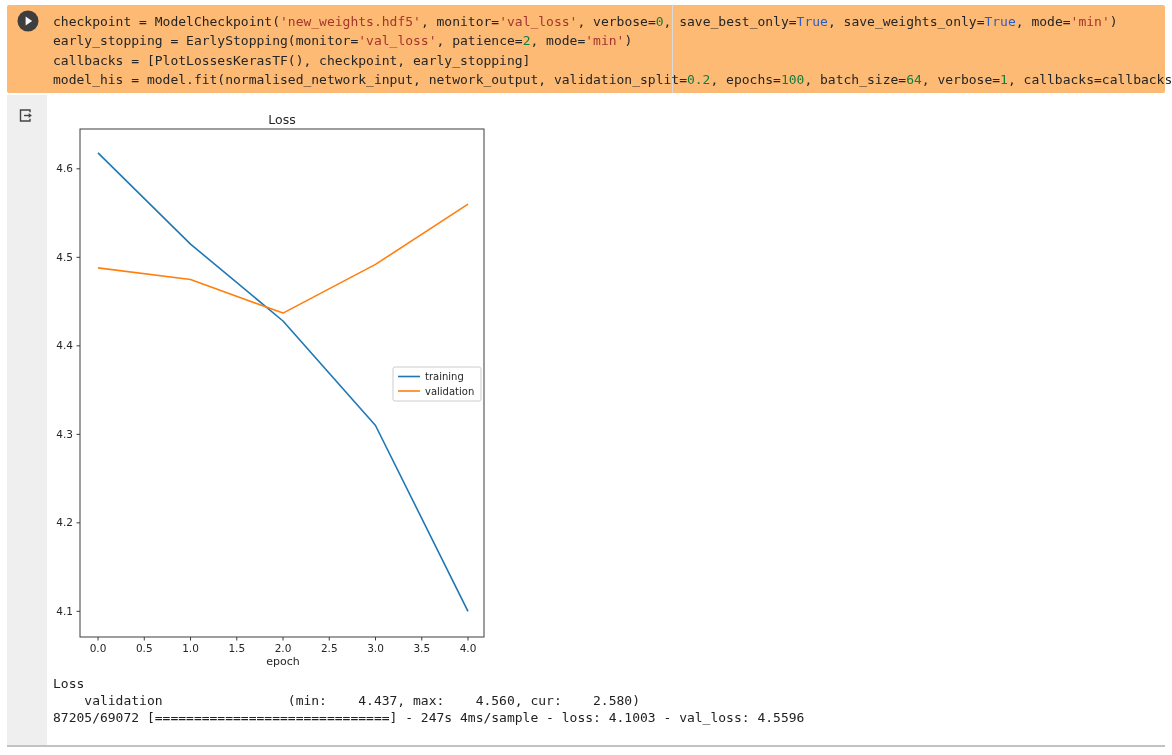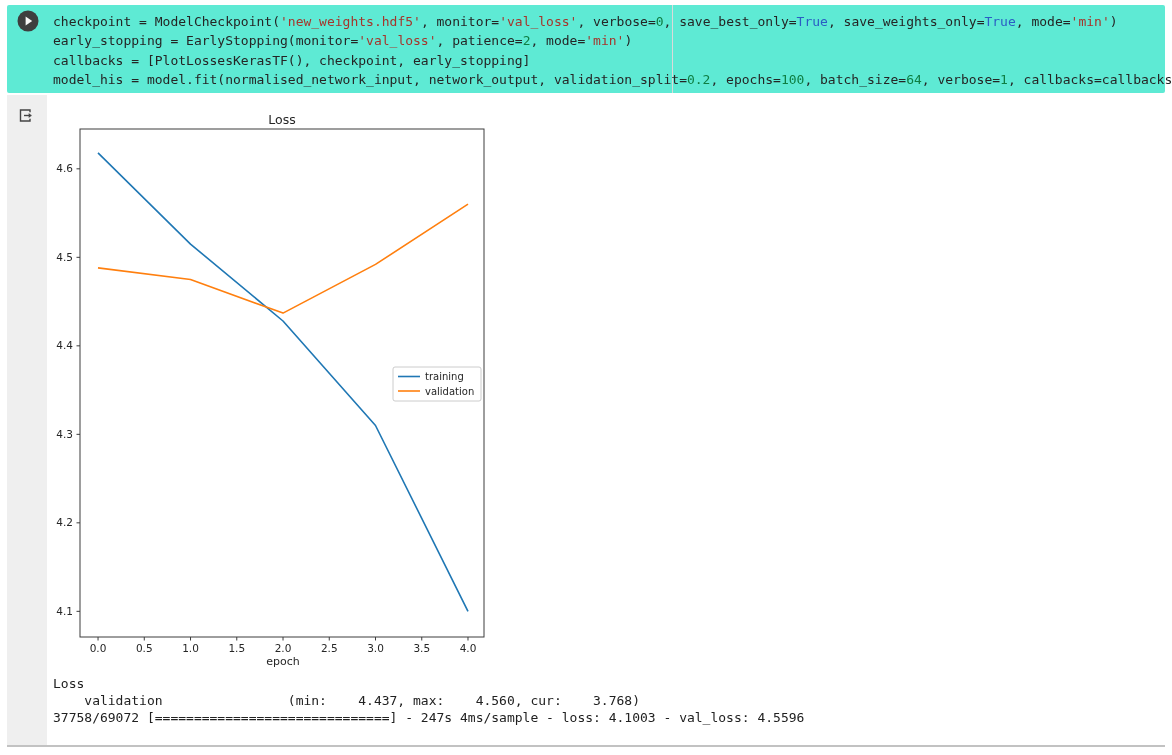--- a/index.html
+++ b/index.html
@@ -3,21 +3,21 @@
 <meta charset="utf-8">
 <style>
   html,body{margin:0;padding:0;}
   body{
     width:1172px;height:755px;position:relative;background:#ffffff;
     font-family:"Liberation Sans",sans-serif;overflow:hidden;
   }
   
   .code-cell{
     position:absolute;left:7px;top:5px;width:1158px;height:88px;
-    background:#5eead4;border-radius:2px;
+    background:#fdba74;border-radius:2px;
   }
   .run-btn{
     position:absolute;left:10px;top:5px;width:22px;height:22px;cursor:pointer;
   }
   .col-ruler{
     position:absolute;left:665px;top:0;width:1px;height:88px;background:#dadada;
   }
   .code-block{
     position:absolute;left:46px;top:7px;right:8px;
     font-family:"DejaVu Sans Mono","Liberation Mono",monospace;
@@ -106,15 +106,15 @@
       <rect x="347" y="262" width="88" height="34" fill="#ffffff" stroke="#cccccc" stroke-width="1" rx="2"></rect>
       <line x1="352" y1="271.5" x2="374" y2="271.5" stroke="#1f77b4" stroke-width="1.6"></line>
       <text x="379" y="275" class="legend-label">training</text>
       <line x1="352" y1="286" x2="374" y2="286" stroke="#ff7f0e" stroke-width="1.6"></line>
       <text x="379" y="289.5" class="legend-label">validation</text>
     </g>
   <text class="chart-title" x="236" y="19" text-anchor="middle">Loss</text>
   <text class="chart-xlabel" x="237" y="560" text-anchor="middle">epoch</text>
 </svg>
 
-<div class="stream" id="stream"><div>Loss</div><div>    validation                (min:    4.437, max:    4.560, cur:    3.768)</div><div>37758/69072 [==============================] - 247s 4ms/sample - loss: 4.1003 - val_loss: 4.5596</div></div>
+<div class="stream" id="stream"><div>Loss</div><div>    validation                (min:    4.437, max:    4.560, cur:    2.580)</div><div>87205/69072 [==============================] - 247s 4ms/sample - loss: 4.1003 - val_loss: 4.5596</div></div>
 
 <div class="cell-bottom-border"></div>
 
 </body></html>

